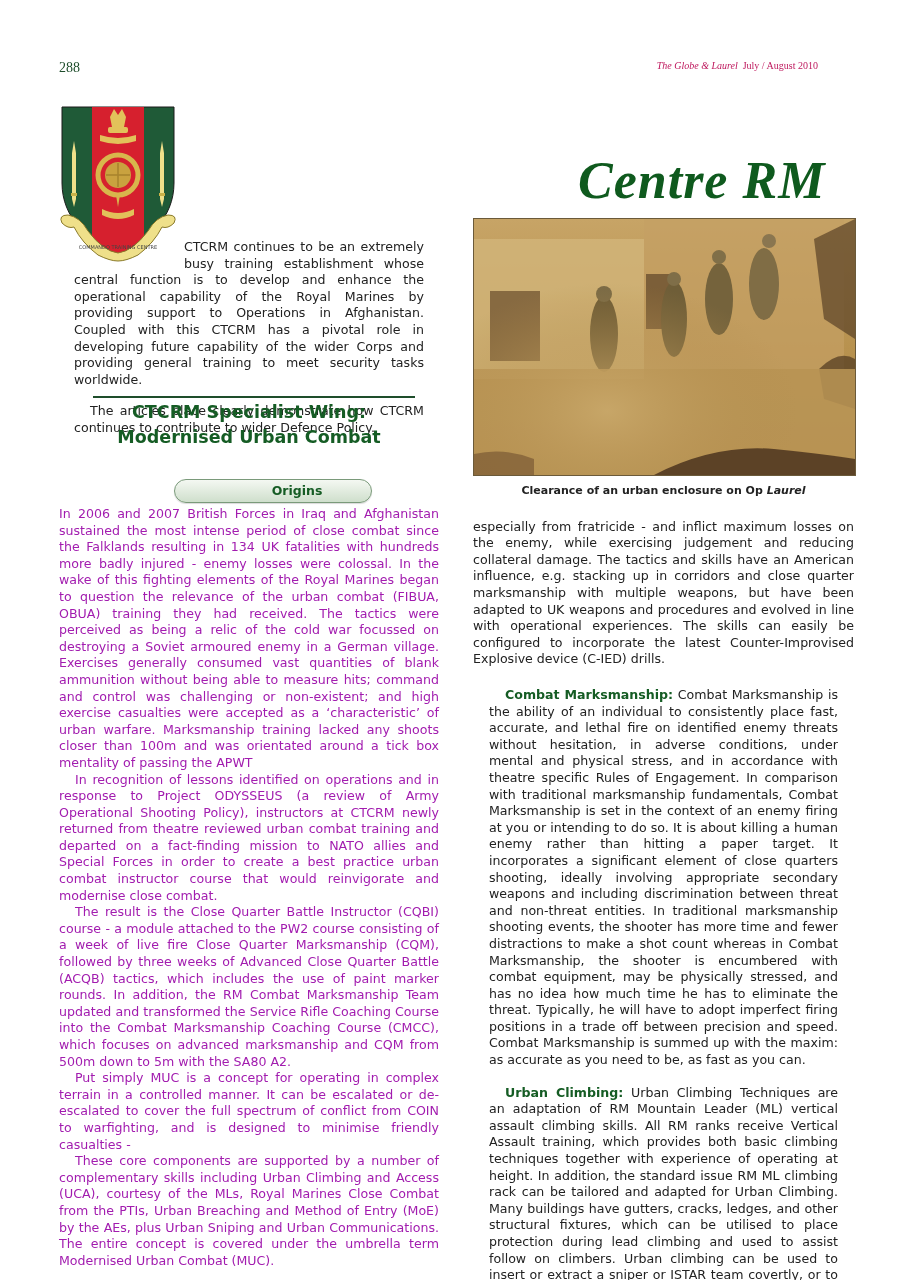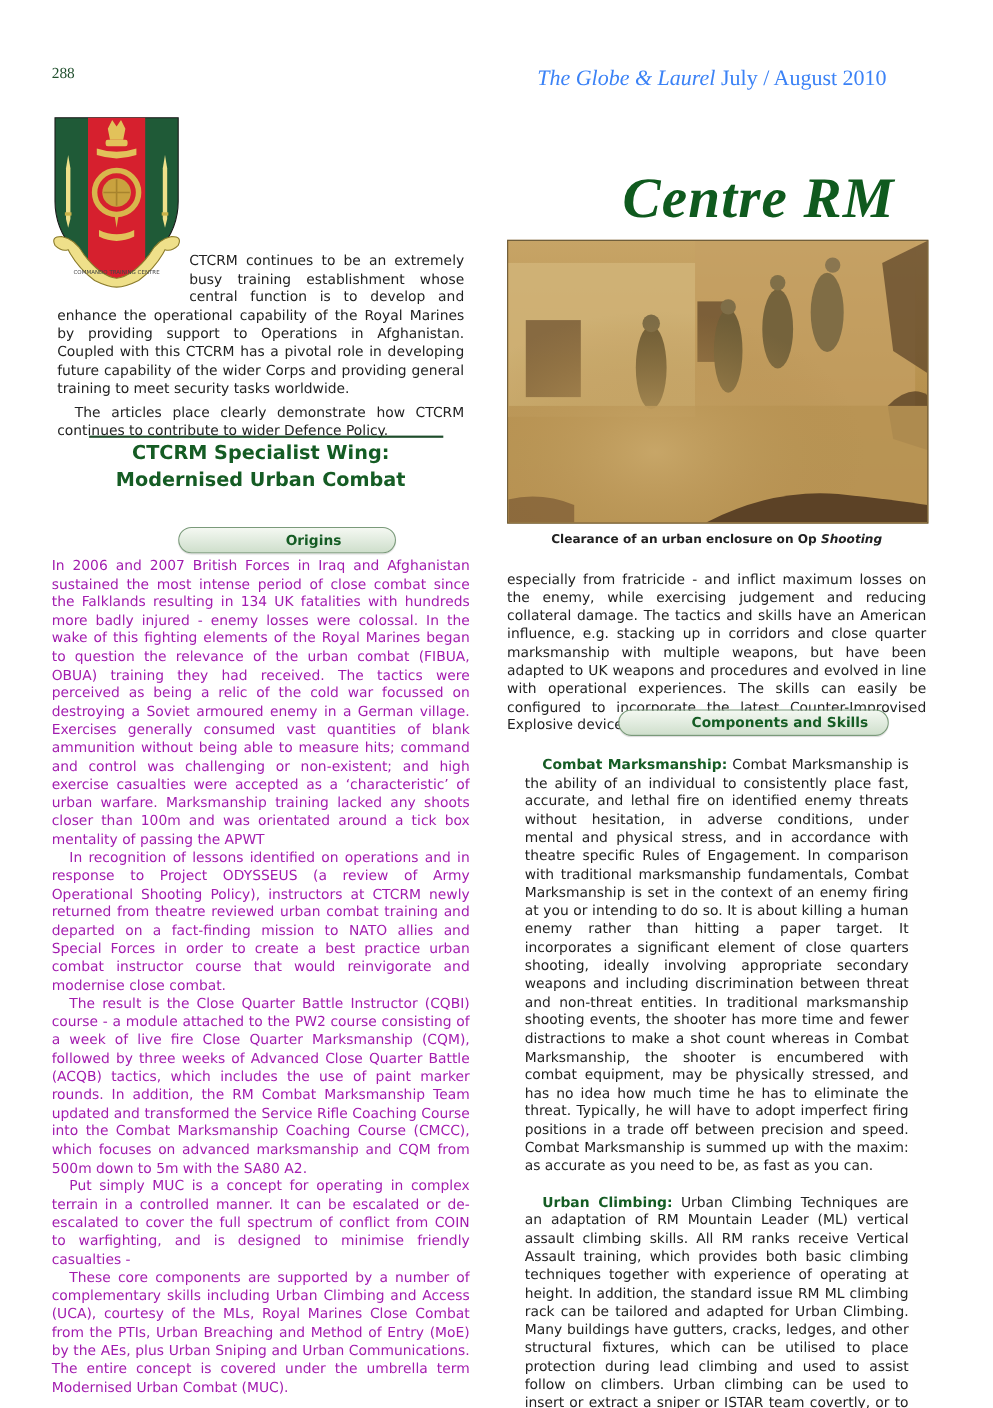--- a/index.html
+++ b/index.html
@@ -1,33 +1,33 @@
 <!DOCTYPE html>
 <html><head>
   <meta charset="utf-8">
   <style>
     html, body { margin: 0; padding: 0; background: #ffffff; }
     body { width: 903px; height: 1280px; position: relative; overflow: hidden; }
-    .page { position: absolute; left: 0; top: 0; width: 868px; height: 1280px; }
+    .page { position: absolute; left: 12px; top: 0; width: 868px; height: 1280px; }
     .serif { font-family: "Liberation Serif", "DejaVu Serif", serif; }
     .sans { font-family: "DejaVu Sans", "Liberation Sans", sans-serif; }
 
     .page-number { position: absolute; left: 47px; top: 60px; font-size: 14px; color: #1e4d2b; }
-    .running-head { position: absolute; right: 62px; top: 60px; font-size: 20px; color: #3b82f6; white-space: nowrap; }
+    .running-head { position: absolute; right: 62px; top: 60px; font-size: 10px; color: #be185d; white-space: nowrap; }
     .running-head .pub { font-style: italic; margin-right: 5px; }
 
     .title { position: absolute; color: #0f5a1e; font-weight: bold; font-style: italic; font-size: 52px; letter-spacing: 1px; line-height: 1; white-space: nowrap; }
     .title.l1 { left: 208px; top: 100px; }
     .title.l2 { left: 566px; top: 155px; }
 
     .crest { position: absolute; left: 46px; top: 103px; width: 120px; height: 160px; }
 
     .intro-wrap { position: absolute; left: 47px; top: 224px; width: 380px; font-size: 12.6px; line-height: 16.6px; color: #222; text-align: justify; }
     .float-crest-space { float: left; width: 125px; height: 48px; }
-    .intro-wrap p { margin: 5px; }
+    .intro-wrap p { margin: 15px; }
     .intro-wrap p.indent { text-indent: 16px; }
 
     .rule { position: absolute; left: 81px; top: 396px; width: 322px; height: 2px; background: #1e4d2b; }
 
     .section-heading { position: absolute; left: 47px; top: 400px; width: 380px; text-align: center; color: #155c24; font-weight: bold; font-size: 17.5px; line-height: 24.5px; }
 
     .pill { position: absolute; height: 22px; border: 1px solid #7a9a7a; border-radius: 12px; background: linear-gradient(#f4f8f2, #cfdfcc); color: #155c24; font-weight: bold; font-size: 12.5px; line-height: 22px; text-align: center; box-shadow: 0 1px 1px rgba(0,0,0,0.15); padding-left: 48px; }
     .pill-origins { left: 162px; top: 479px; width: 148px; }
     .pill-components { left: 562px; top: 645px; width: 196px; }
 
@@ -129,27 +129,26 @@
       <circle cx="295" cy="22" r="7" fill="#8a7650"></circle>
       <path d="M340 20 L381 0 L381 120 L350 100 Z" fill="#5a4226" opacity="0.7"></path>
       <path d="M345 150 Q365 130 381 140 L381 190 L350 180 Z" fill="#4e381f" opacity="0.7"></path>
       <rect x="0" y="150" width="381" height="106" fill="#ba9556" opacity="0.85"></rect>
       <rect width="381" height="256" fill="url(#dust)"></rect>
       <path d="M180 256 Q240 225 300 230 Q350 235 381 240 L381 256 Z" fill="#5c4226"></path>
       <path d="M0 235 Q30 228 60 240 L60 256 L0 256 Z" fill="#7a5a34" opacity="0.7"></path>
     </svg>
   </div>
   <div class="caption sans">
-    <span>Clearance of an urban enclosure on Op </span><span class="it">Shooting</span>
+    <span>Clearance of an urban enclosure on Op </span><span class="it">Laurel</span>
   </div>
 
   <div class="body-right-1 sans">
     <p>especially from fratricide - and inflict maximum losses on the enemy, while exercising judgement and reducing collateral damage. The tactics and skills have an American influence, e.g. stacking up in corridors and close quarter marksmanship with multiple weapons, but have been adapted to UK weapons and procedures and evolved in line with operational experiences. The skills can easily be configured to incorporate the latest Counter-Improvised Explosive device (C-IED) drills.</p>
   </div>
 
-  <div class="pill pill-components sans">Components and Skills</div>
 
   <div class="body-right-2 sans">
     <p><span class="lead">Combat Marksmanship:</span><span> Combat Marksmanship is the ability of an individual to consistently place fast, accurate, and lethal fire on identified enemy threats without hesitation, in adverse conditions, under mental and physical stress, and in accordance with theatre specific Rules of Engagement. In comparison with traditional marksmanship fundamentals, Combat Marksmanship is set in the context of an enemy firing at you or intending to do so. It is about killing a human enemy rather than hitting a paper target. It incorporates a significant element of close quarters shooting, ideally involving appropriate secondary weapons and including discrimination between threat and non-threat entities. In traditional marksmanship shooting events, the shooter has more time and fewer distractions to make a shot count whereas in Combat Marksmanship, the shooter is encumbered with combat equipment, may be physically stressed, and has no idea how much time he has to eliminate the threat. Typically, he will have to adopt imperfect firing positions in a trade off between precision and speed. Combat Marksmanship is summed up with the maxim: as accurate as you need to be, as fast as you can.</span></p>
     <p><span class="lead">Urban Climbing:</span><span> Urban Climbing Techniques are an adaptation of RM Mountain Leader (ML) vertical assault climbing skills. All RM ranks receive Vertical Assault training, which provides both basic climbing techniques together with experience of operating at height. In addition, the standard issue RM ML climbing rack can be tailored and adapted for Urban Climbing. Many buildings have gutters, cracks, ledges, and other structural fixtures, which can be utilised to place protection during lead climbing and used to assist follow on climbers. Urban climbing can be used to insert or extract a sniper or ISTAR team covertly, or to permit troops to gain advantageous access to/from the upper floors or roofs of</span></p>
   </div>
 
 </div>
 
 </body></html>

